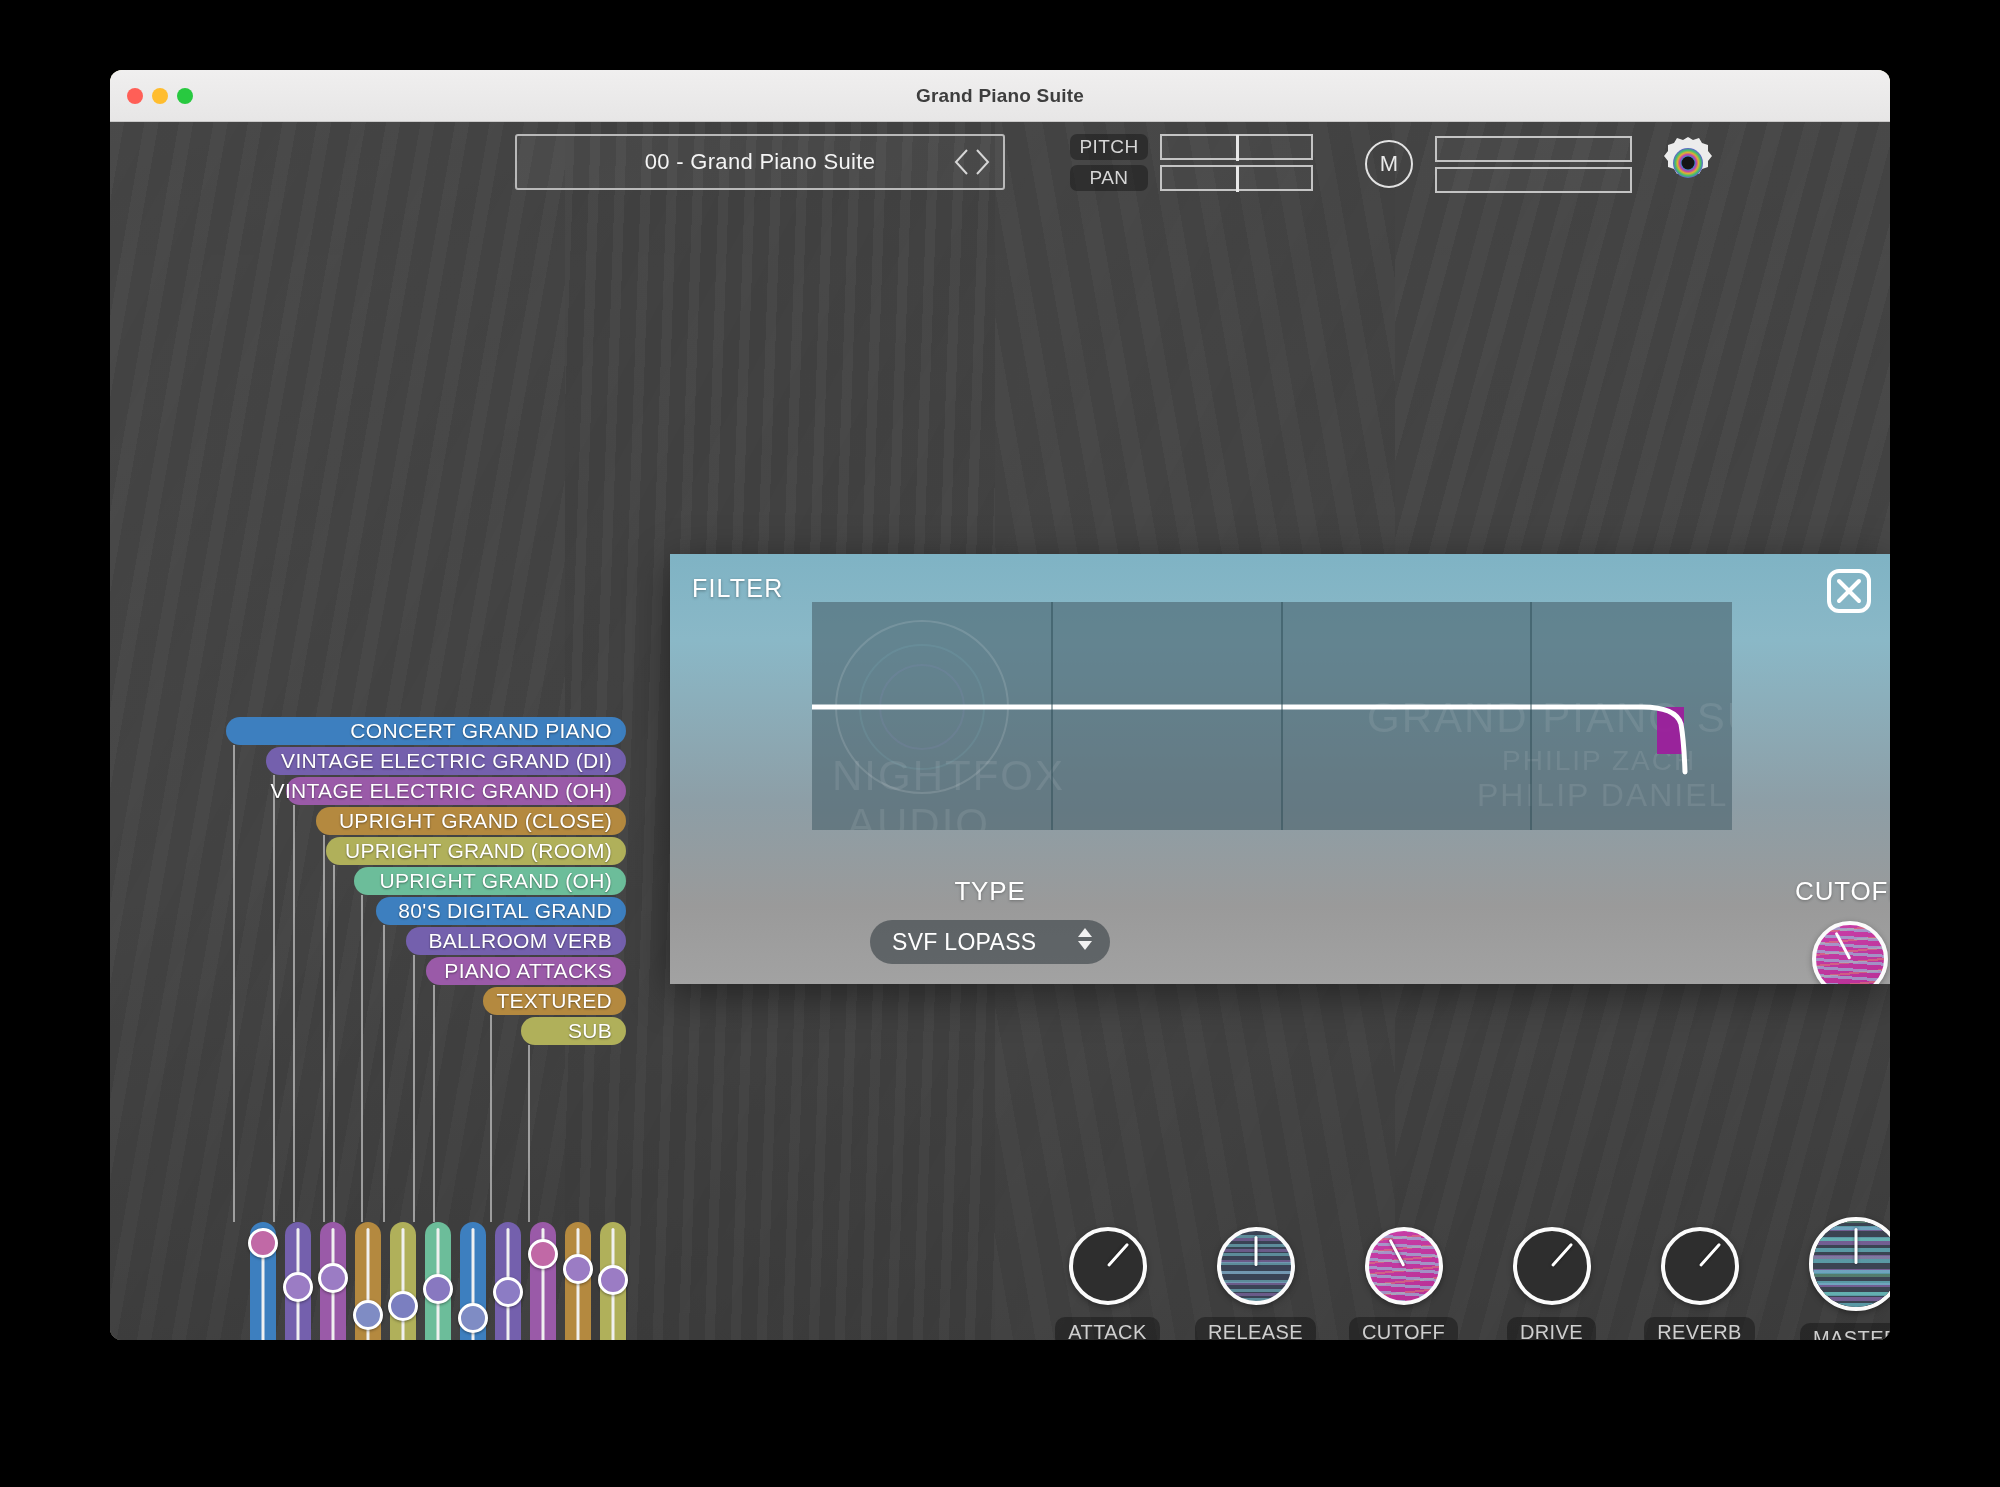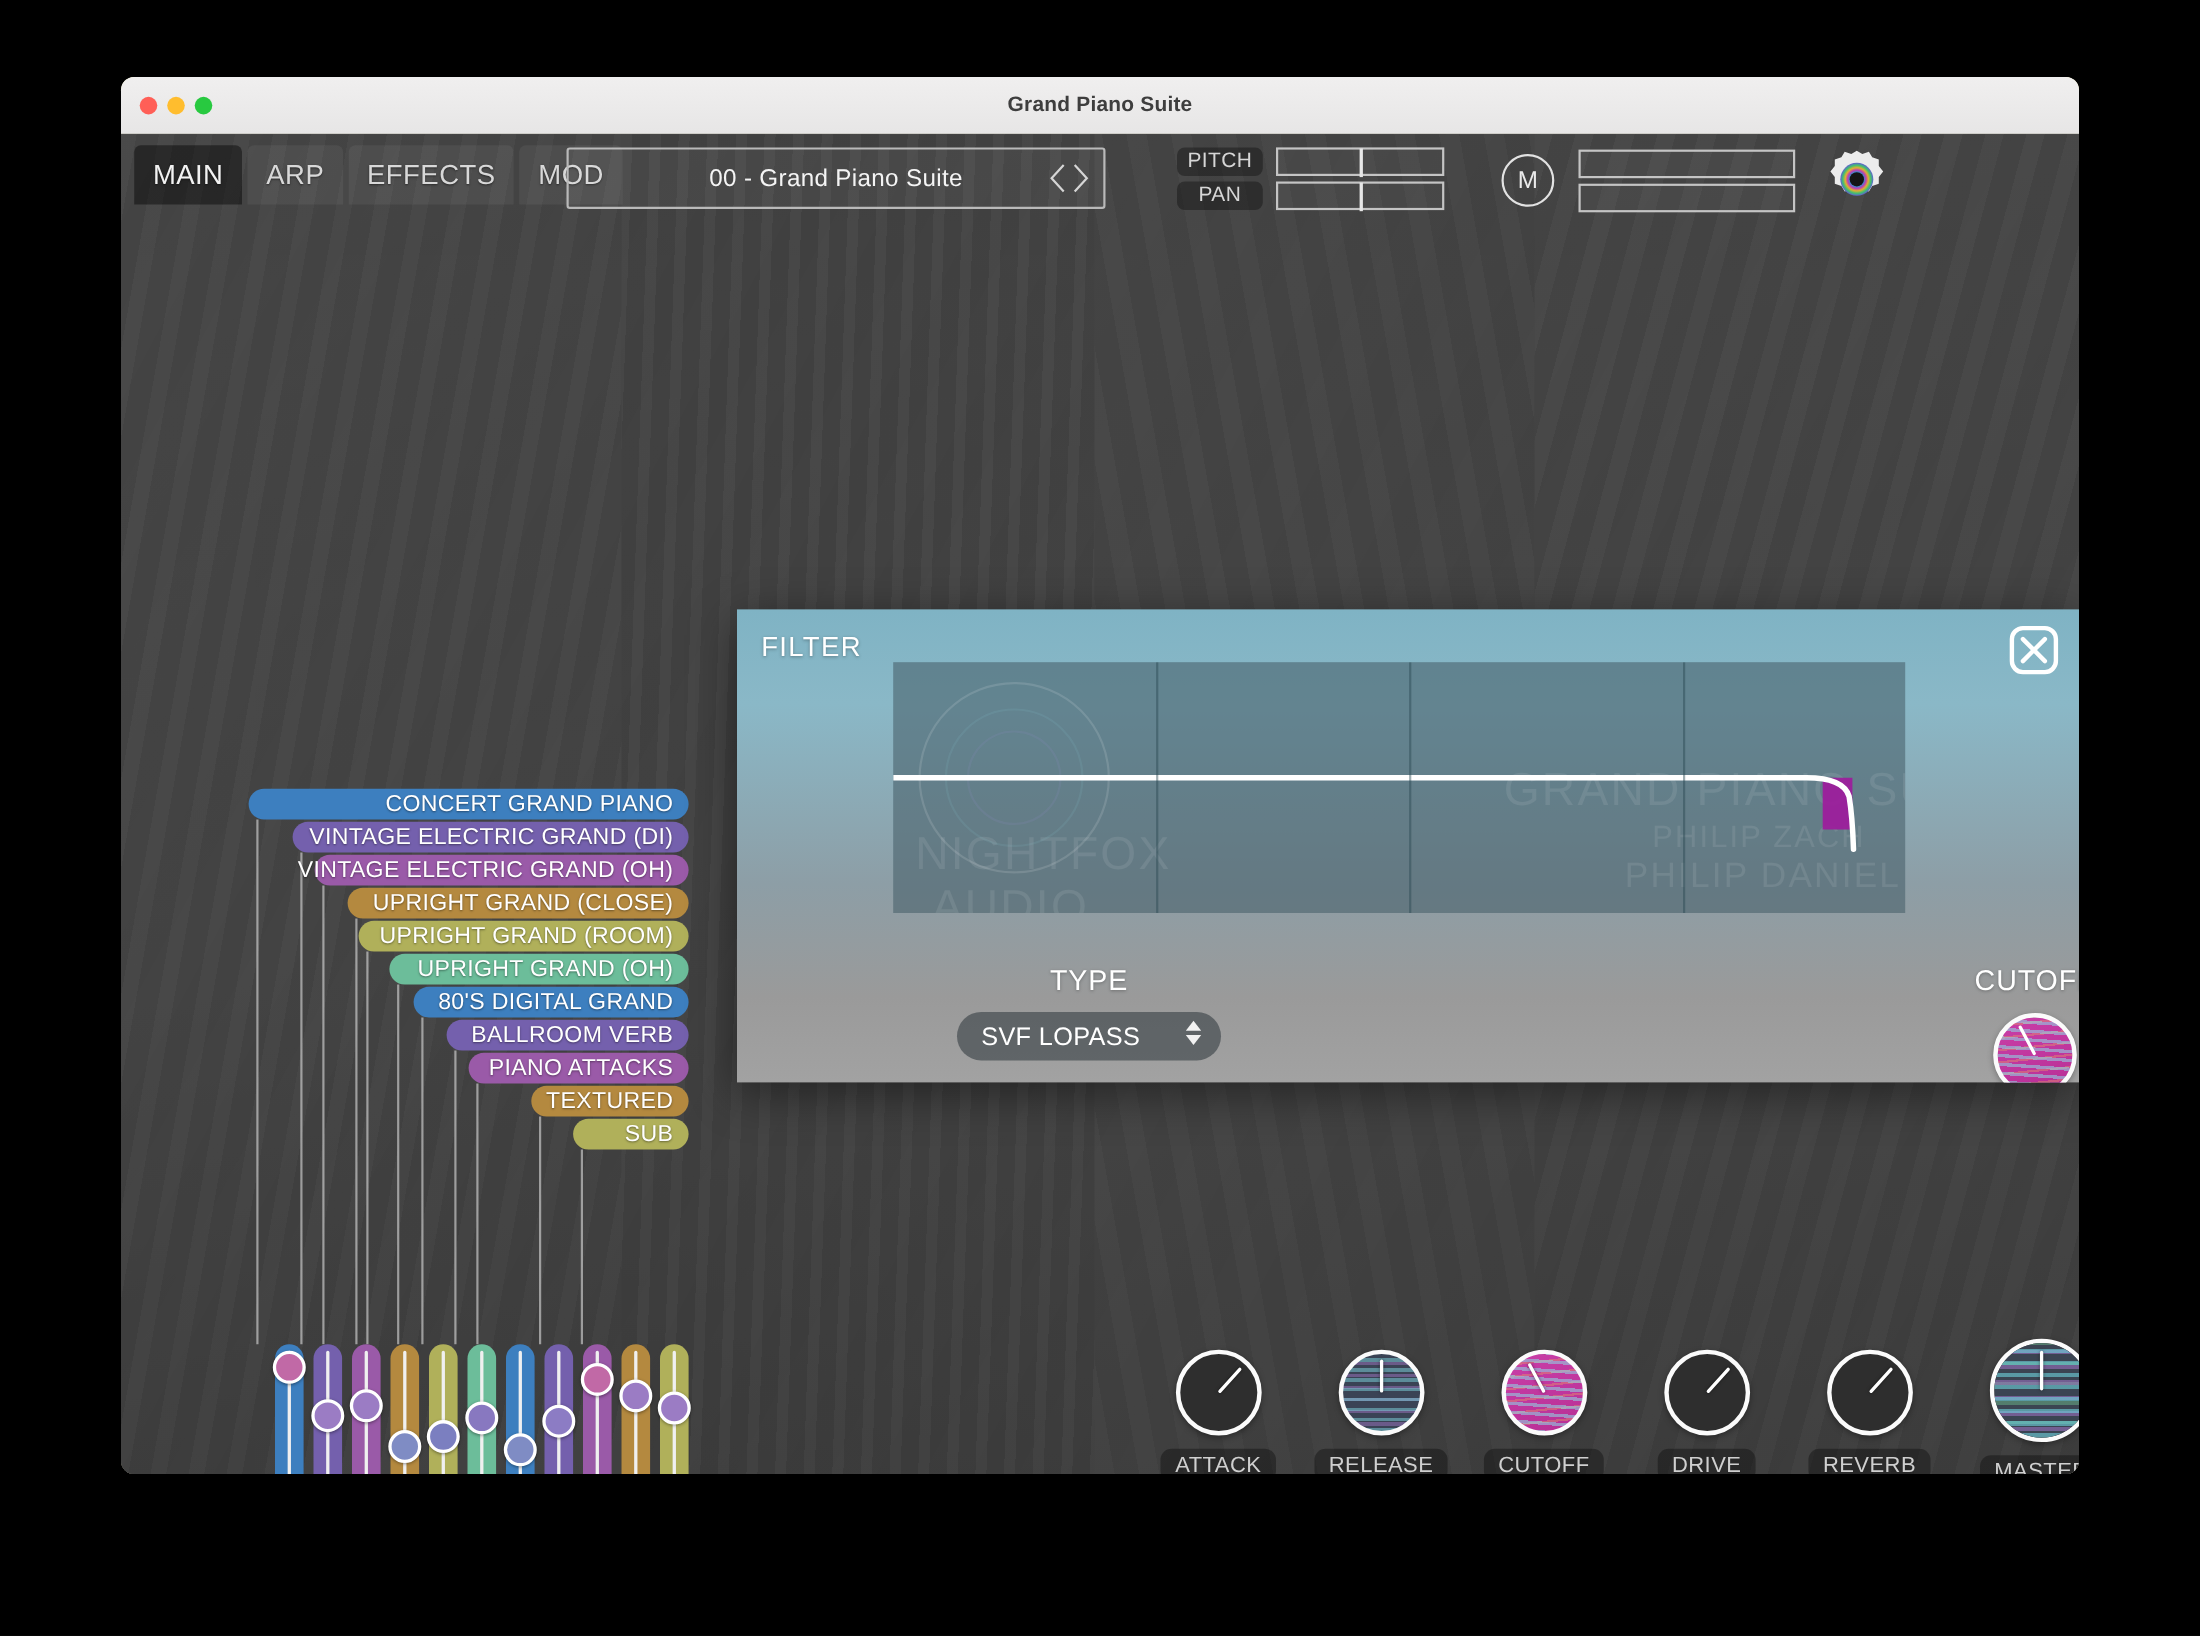--- a/index.html
+++ b/index.html
@@ -236,34 +236,20 @@
   </div>
 
   <div id="plugin">
     <div class="photo" id="ph1"></div>
     <div class="photo" id="ph2"></div>
     <div class="photo" id="ph3"></div>
     <div class="photo" id="ph4"></div>
     <div id="scrim"></div>
 
     <div id="topbar">
-      <div id="tabs">
-          <div class="tab active">
-            <span>MAIN</span>
-          </div>
-          <div class="tab">
-            <span>ARP</span>
-          </div>
-          <div class="tab">
-            <span>EFFECTS</span>
-          </div>
-          <div class="tab">
-            <span>MOD</span>
-          </div>
-        </div>
 
       <div id="preset">
         <span id="preset-name">00 - Grand Piano Suite</span>
         <span id="preset-nav">
           <span class="chev">
             <svg viewBox="0 0 18 30" width="18" height="30">
                 <polyline points="14,3 3,15 14,27" fill="none" stroke="#d6d6d6" stroke-width="2"></polyline>
               </svg>
           </span>
           <span class="chev">

